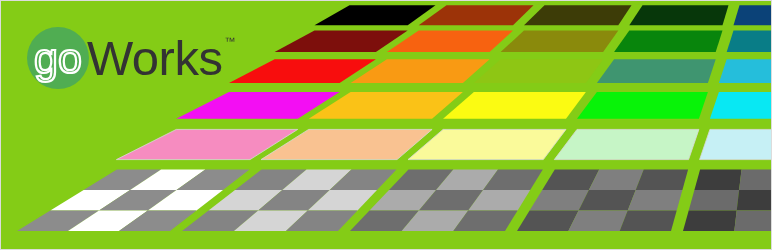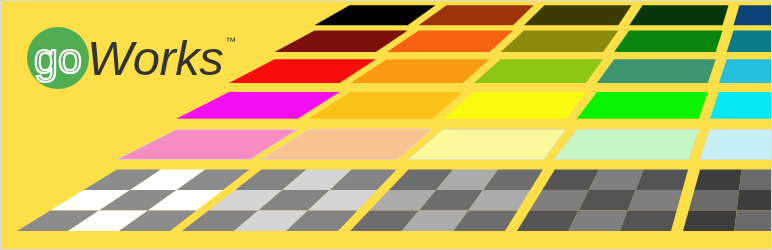--- a/index.html
+++ b/index.html
@@ -65,30 +65,30 @@
     top: 0;
     width: 772px;
     height: 250px;
     pointer-events: none;
   }
   #deck svg { display: block; }
 </style>
 </head>
 <body>
 
-<div id="banner" style="background: #fde047; border-color: rgb(220, 220, 220); padding-left: 43px;">
+<div id="banner" style="background: #84cc16; border-color: rgb(220, 220, 220); padding-left: 43px;">
 
   <div id="logo">
     <div id="logo-mark">
       <svg width="62" height="62" viewBox="0 0 62 62" aria-hidden="true">
         <circle id="logo-circle" cx="31" cy="31" r="31" fill="#50ad52"></circle>
         <text id="logo-go" x="31" y="31" text-anchor="middle" dominant-baseline="central" font-family="Liberation Sans, sans-serif" font-size="43" font-weight="300" fill="none" stroke-width="2.2" stroke="#ffffff">go</text>
       </svg>
     </div>
-    <div id="logo-wordmark" style="color: rgb(51, 51, 51); font-style: italic;">
+    <div id="logo-wordmark" style="color: rgb(51, 51, 51);">
       <span>Works</span>
       <span id="logo-tm">™</span>
     </div>
   </div>
 
   <div id="deck">
     <svg id="deck-svg" width="772" height="250" viewBox="0 0 772 250" aria-hidden="true">
         <polygon points="348.5,4.2 434.5,4.2 406.7,24.2 313.5,24.2" fill="#000000"></polygon>
         <polygon points="313.5,29.5 406.7,29.5 374.9,51.1 273.6,51.1" fill="#7d0f0c"></polygon>
         <polygon points="273.6,58.2 374.9,58.2 338.6,82.0 228.0,82.0" fill="#f80d0d"></polygon>

